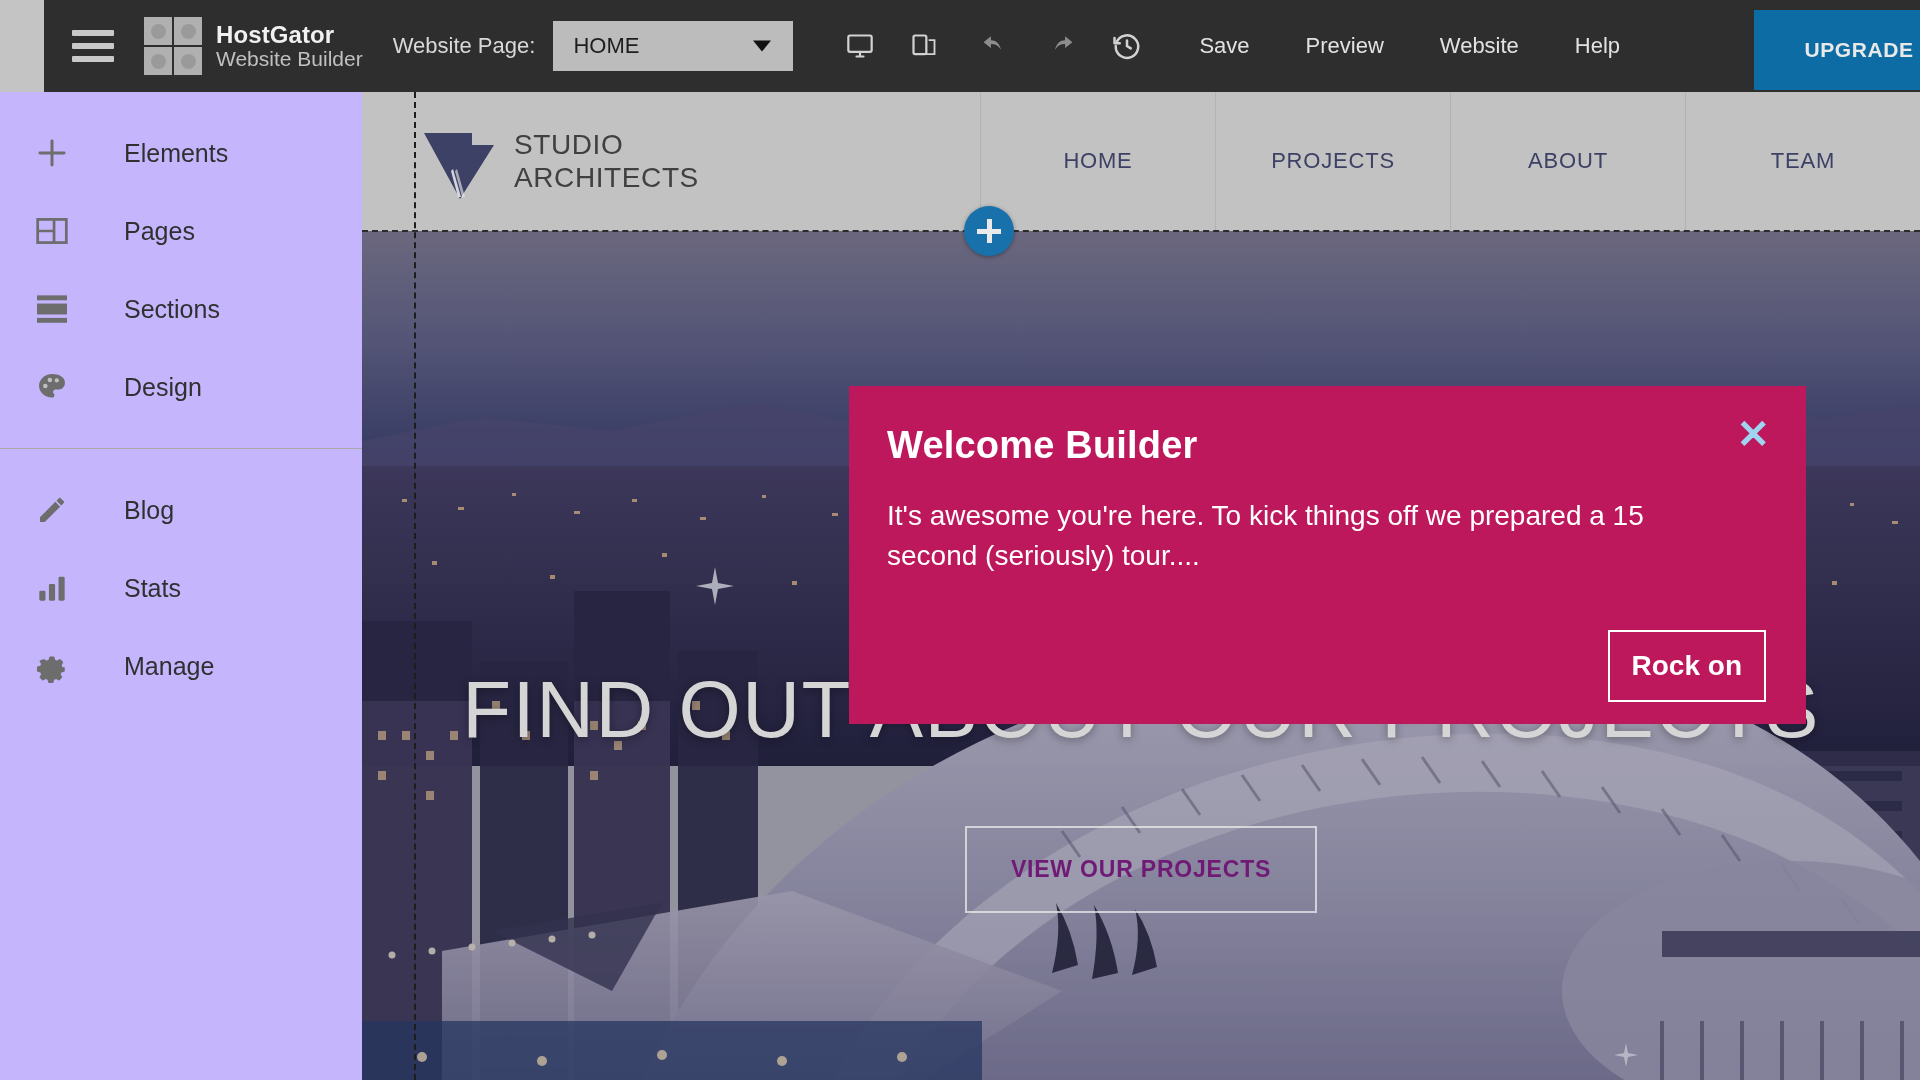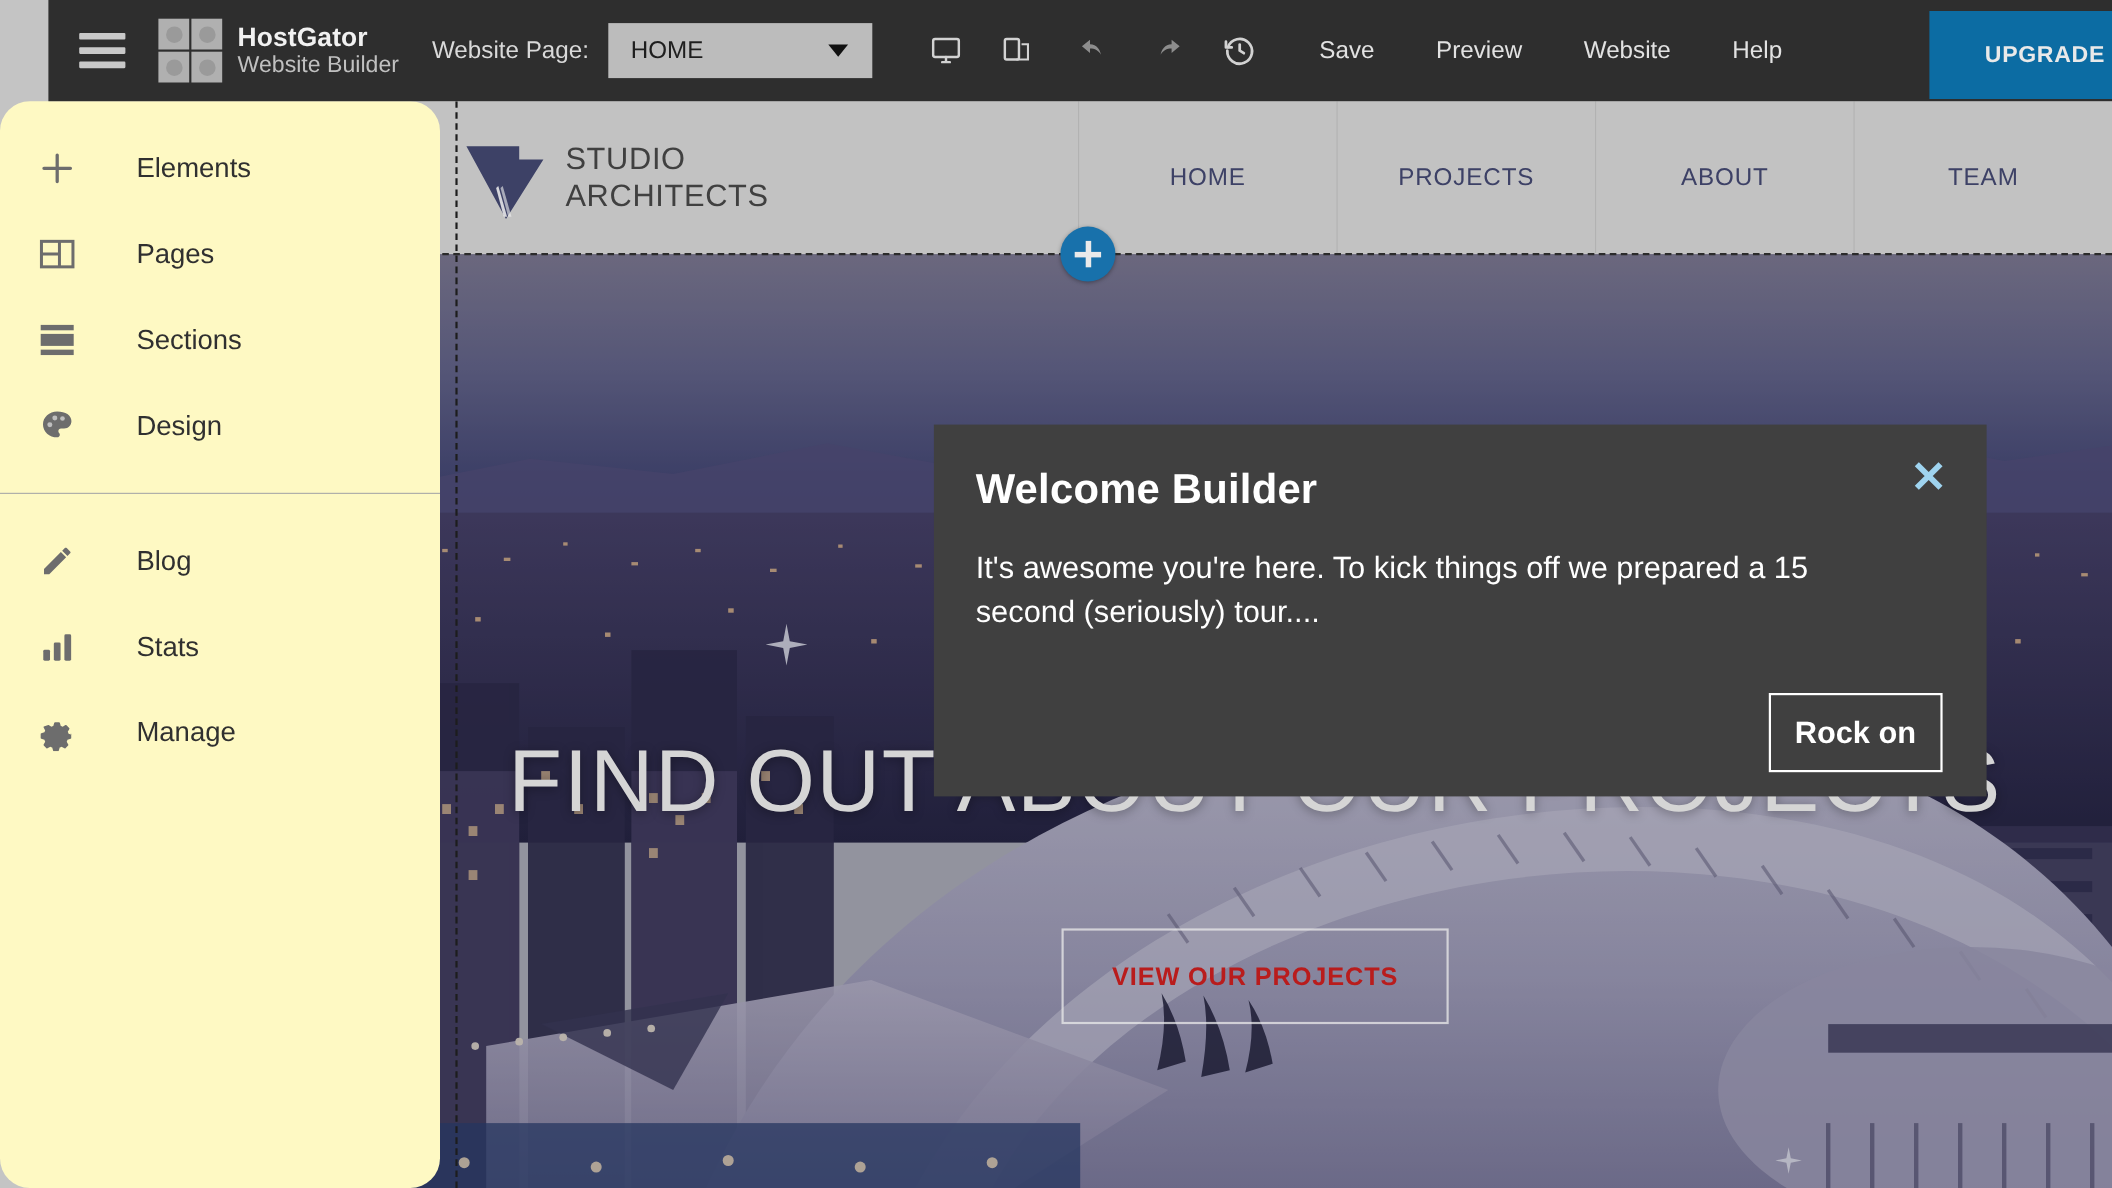--- a/index.html
+++ b/index.html
@@ -73,24 +73,23 @@
     width: 210px; height: 80px;
     background: #0c6ca3; color: #e9e9e9;
     font-size: 21px; font-weight: bold; letter-spacing: .6px;
     display:flex; align-items:center; justify-content:center;
     cursor:pointer;
   }
 
   
   #sidebar {
     position: absolute; top: 92px; left: 0;
-    width: 400px; height: 988px;
-    background: #fef9c3;
+    width: 362px; height: 988px;
+    background: #c4b5fd;
     z-index: 50;
-    border-radius: 27px;
   }
   .side-group { padding-top: 22px; }
   #side-divider { height: 1px; background: #a8a8a8; margin: 22px 0 0 0; }
   .side-item {
     height: 78px; display: flex; align-items: center;
     padding-left: 24px; cursor: pointer;
   }
   .side-ico { width: 56px; height: 42px; display:flex; align-items:center; justify-content:center; flex:0 0 auto; }
   .side-label { margin-left: 44px; font-size: 25px; color: #303030; }
 
@@ -132,24 +131,24 @@
   #hero-sub {
     color: #d7d7d7; font-size: 56px; font-weight: 300;
     text-shadow: 0 2px 8px rgba(0,0,0,.35);
   }
   #hero-title {
     color: #d5d5d5; font-size: 80px; font-weight: 300; letter-spacing: 1.5px;
     margin-top: 22px; white-space: nowrap;
     text-shadow: 0 2px 10px rgba(0,0,0,.35);
   }
   #hero-cta {
-    margin-top: 88px;
+    margin-top: 70px;
     border: 2px solid rgba(235,235,235,.75);
     padding: 28px 44px;
-    color: #b91c1c; font-size: 23px; font-weight: bold; letter-spacing: .8px;
+    color: #701a75; font-size: 23px; font-weight: bold; letter-spacing: .8px;
     cursor: pointer;
   }
 
   
   #guide-v {
     position:absolute; left: 52px; top: 0; width: 0; height: 988px;
     border-left: 2px dashed #1d1d1d; z-index: 20; pointer-events:none;
   }
   #guide-h {
     position:absolute; left: 0; top: 138px; width: 1558px; height: 0;
@@ -165,21 +164,21 @@
   #add-section-btn::before, #add-section-btn::after {
     content:''; position:absolute; background:#eaeaea;
   }
   #add-section-btn::before { width: 24px; height: 5px; }
   #add-section-btn::after  { width: 5px; height: 24px; }
 
   
   #modal {
     position:absolute; left: 487px; top: 294px;
     width: 957px; height: 338px;
-    background: #404040; z-index: 40;
+    background: #be185d; z-index: 40;
     color: #fff;
   }
   #modal-title {
     position:absolute; left: 38px; top: 38px;
     font-size: 38px; font-weight: bold; letter-spacing: .2px;
   }
   #modal-close {
     position:absolute; right: 36px; top: 28px;
     font-size: 40px; font-weight: bold; color: #9fd4f0;
     cursor:pointer; line-height: 1; user-select:none;

